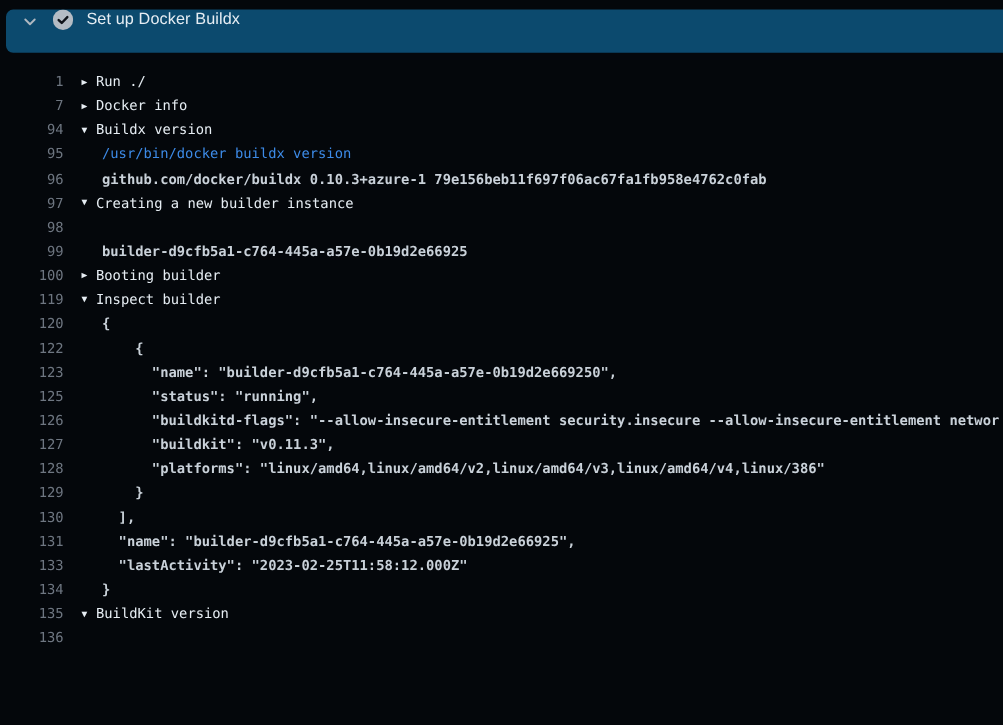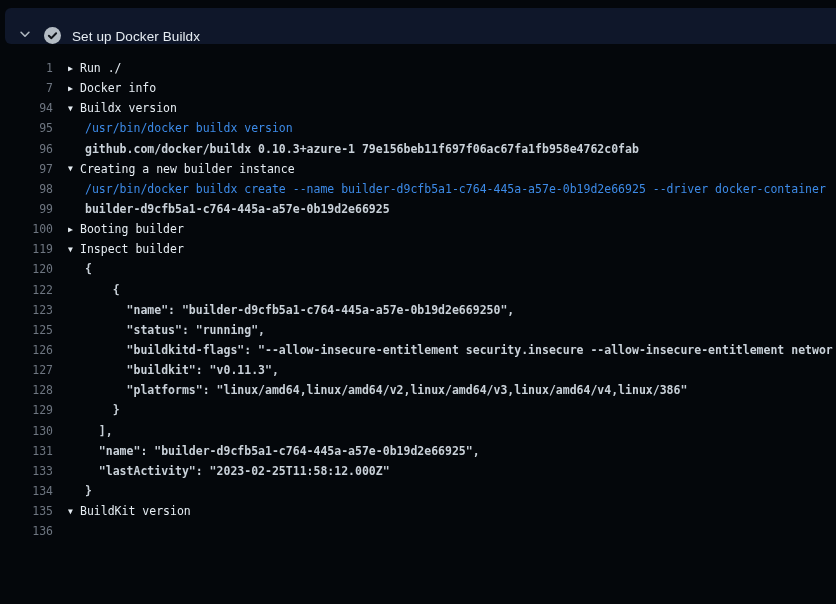--- a/index.html
+++ b/index.html
@@ -5,23 +5,23 @@
   html,body{margin:0;padding:0;}
   body{
     width:836px;height:604px;
     background:#04070b;
     overflow:hidden;
     font-family:"Liberation Sans", sans-serif;
   }
   
   .step-header{
     position:absolute;left:5px;top:8px;right:0;height:36px;
-    background:#0f172a;
+    background:#0c4a6e;
     border-radius:6px 0 0 6px;
-    display:flex;align-items:flex-end;
+    display:flex;align-items:flex-start;
     cursor:pointer;
   }
   .chev{margin-left:10px;width:20px;height:20px;display:flex;align-items:center;justify-content:center;flex-shrink:0;}
   .statusicon{margin-left:9px;width:17px;height:17px;display:flex;align-items:center;justify-content:center;flex-shrink:0;}
   .step-title{
     margin-left:11px;
     color:#e6edf3;
     font-size:13.5px;
     font-weight:400;
     letter-spacing:.1px;
@@ -119,24 +119,20 @@
   </div>
     <div class="row group">
     <a class="num">97</a>
     <div class="content">
       <span class="arrow">▼</span>
       <span class="text">Creating a new builder instance</span>
     </div>
   </div>
     <div class="row plain command">
     <a class="num">98</a>
-    <div class="content">
-      
-      <span class="text">/usr/bin/docker buildx create --name builder-d9cfb5a1-c764-445a-a57e-0b19d2e66925 --driver docker-container</span>
-    </div>
   </div>
     <div class="row plain output">
     <a class="num">99</a>
     <div class="content">
       
       <span class="text">builder-d9cfb5a1-c764-445a-a57e-0b19d2e66925</span>
     </div>
   </div>
     <div class="row group">
     <a class="num">100</a>

